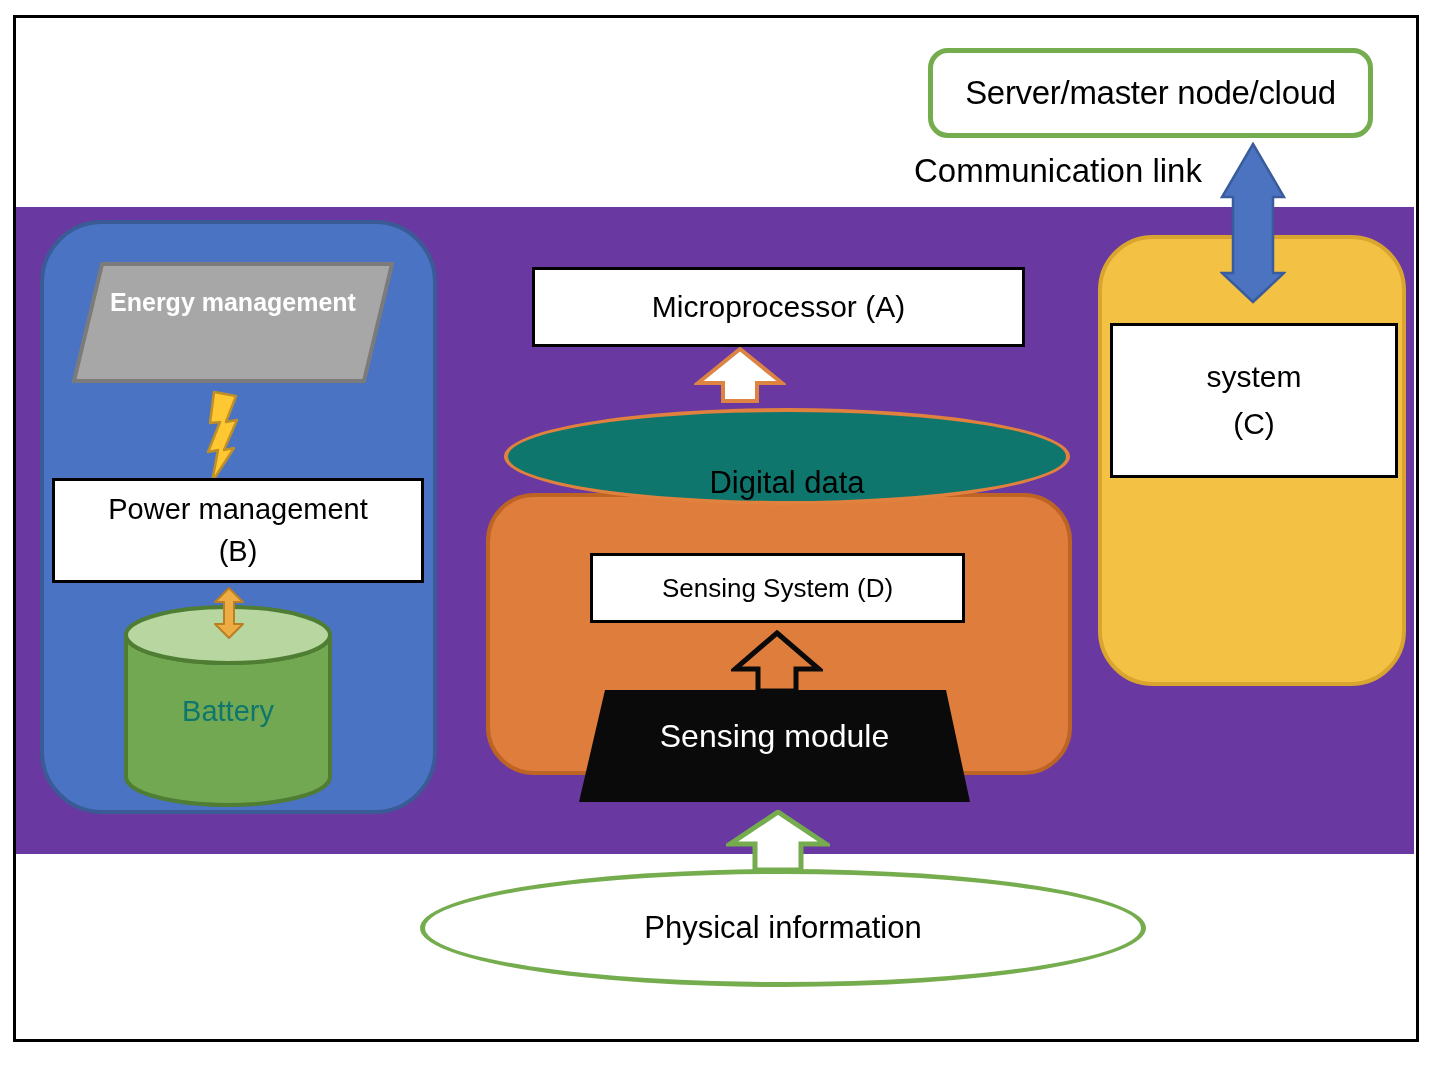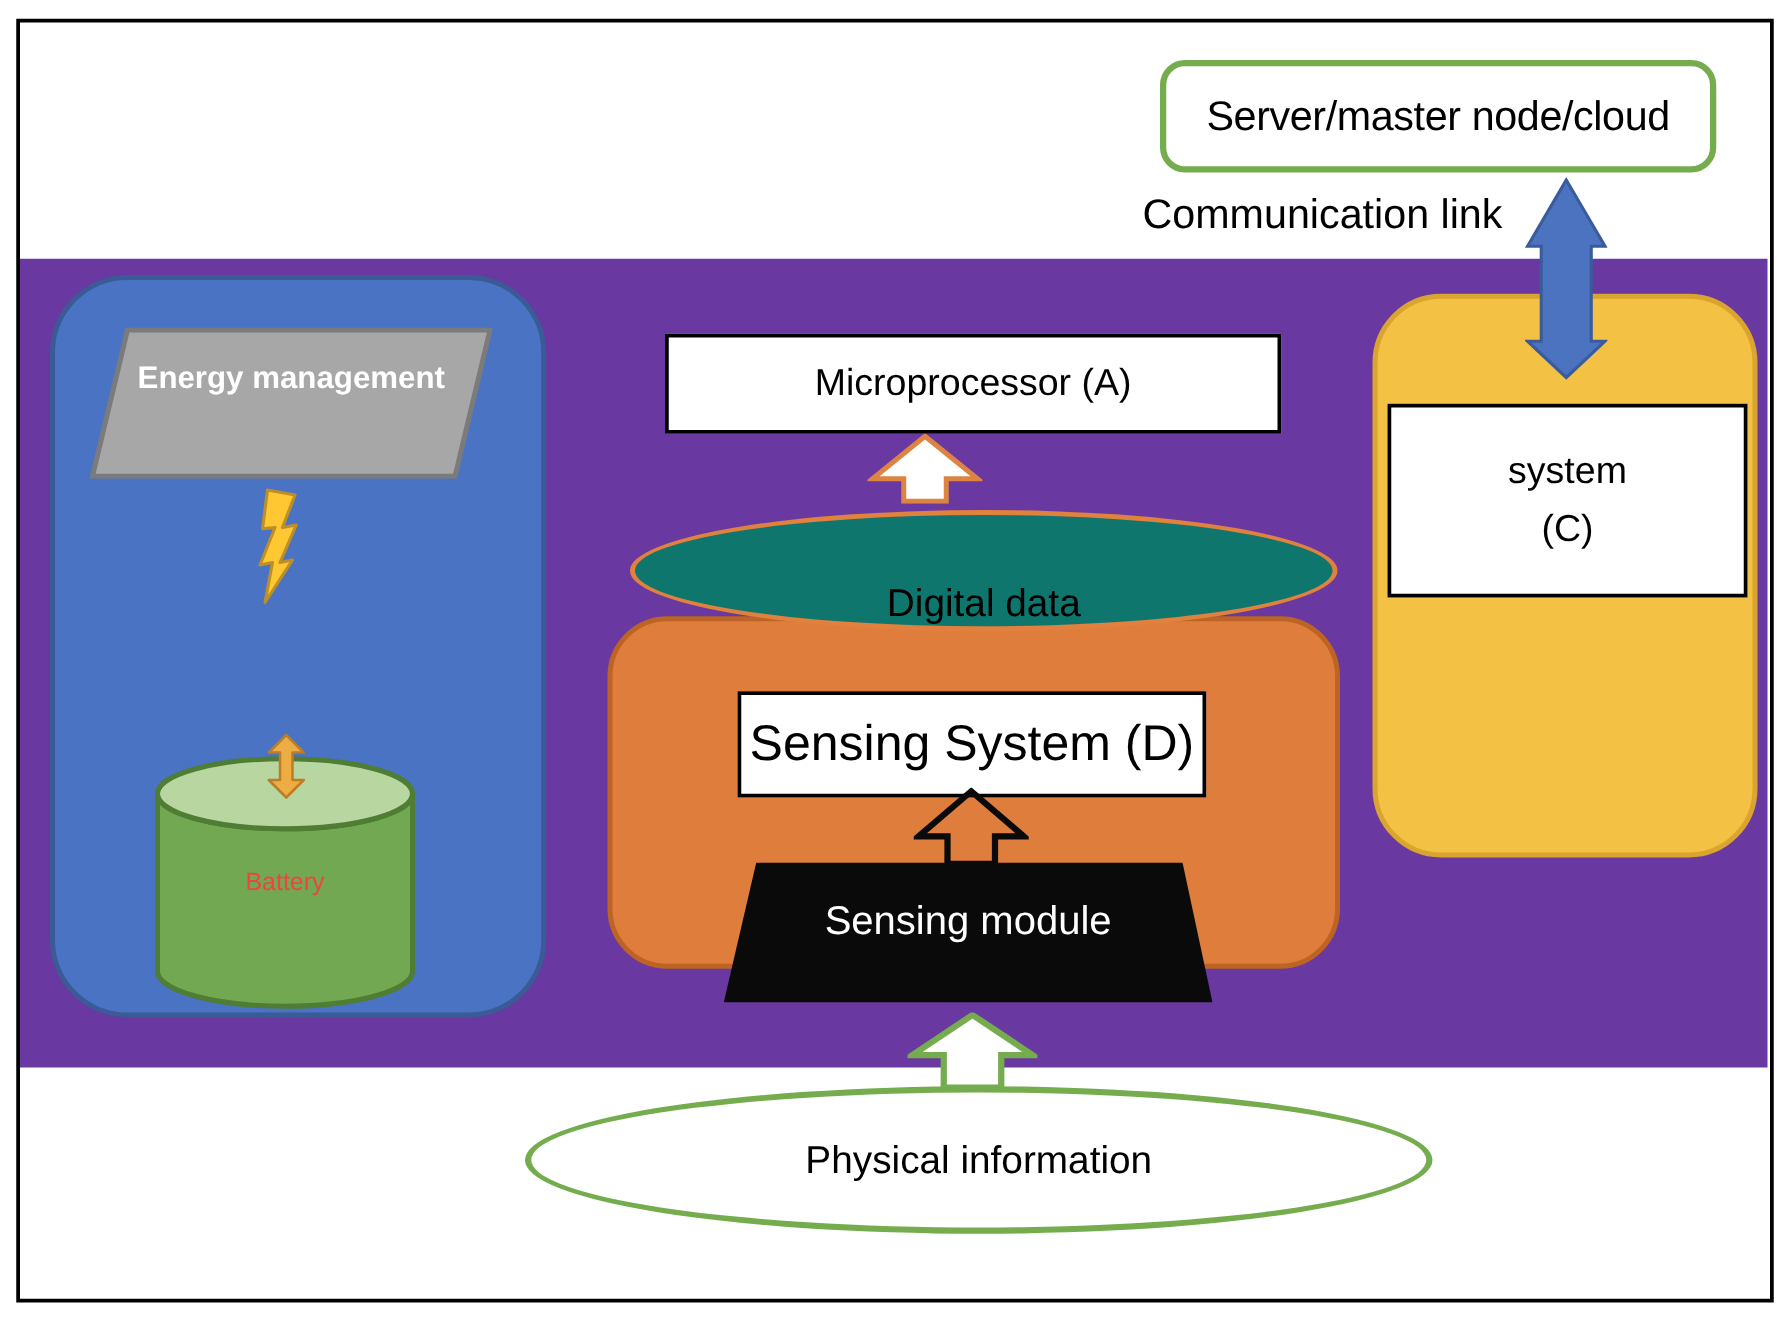--- a/index.html
+++ b/index.html
@@ -30,21 +30,21 @@
     left:1098px;top:235px;width:308px;height:451px;border-radius:55px;
     background:var(--communication-yellow,#F3C143);
     border:4px solid #D9A52E;box-sizing:border-box;z-index:2;
   }
   .white-rect{
     background:#fff;border:3px solid #000;box-sizing:border-box;z-index:3;
     display:flex;align-items:center;justify-content:center;text-align:center;
   }
   .micro-box{left:532px;top:267px;width:493px;height:80px;font-size:30px;}
   .power-box{left:52px;top:478px;width:372px;height:105px;flex-direction:column;font-size:29px;line-height:1.42;}
-  .sensing-box{left:590px;top:553px;width:375px;height:85px;font-size:40px;justify-content:center;}
+  .sensing-box{left:590px;top:553px;width:375px;height:70px;font-size:26px;justify-content:center;}
   .comm-box{left:1110px;top:323px;width:288px;height:155px;flex-direction:column;font-size:30px;line-height:1.55;}
   .server-box{
     left:928px;top:48px;width:445px;height:90px;border-radius:20px;
     background:#fff;border:5px solid var(--accent-green,#75AC4D);box-sizing:border-box;
     display:flex;align-items:center;justify-content:center;
     font-size:33px;letter-spacing:-0.3px;z-index:3;
   }
   .comm-link-label{
     left:914px;top:152px;font-size:33px;white-space:nowrap;z-index:3;
   }
@@ -61,21 +61,21 @@
   .parallelogram-wrap{left:72px;top:262px;width:322px;height:121px;z-index:3;}
   .harvester-label{
     position:absolute;left:0;top:26px;width:100%;text-align:center;
     color:#fff;font-weight:700;font-size:25px;
   }
   .lightning{left:196px;top:390px;width:56px;height:95px;z-index:3;}
   .updown-arrow{left:210px;top:586px;width:38px;height:54px;z-index:4;}
   .battery-wrap{left:122px;top:603px;width:212px;height:206px;z-index:3;}
   .battery-label{
     position:absolute;left:0;top:92px;width:100%;text-align:center;
-    color:#ef4444;font-size:20px;
+    color:#0f766e;font-size:29px;
   }
   .block-arrow-orange{left:694px;top:347px;width:92px;height:56px;z-index:3;}
   .chevron-arrow{left:731px;top:630px;width:92px;height:64px;z-index:3;}
   .trapezoid-wrap{left:579px;top:690px;width:391px;height:112px;z-index:3;}
   .trapezoid-label{
     position:absolute;left:0;top:28px;width:100%;text-align:center;
     color:#fff;font-size:32px;
   }
   .green-arrow{left:726px;top:810px;width:104px;height:62px;z-index:6;}
   .blue-arrow{left:1220px;top:142px;width:66px;height:162px;z-index:6;}
@@ -107,20 +107,24 @@
     <svg width="322" height="121" viewBox="0 0 322 121">
       <polygon class="para-shape" points="30,2 320,2 292,119 2,119"></polygon>
     </svg>
     <div class="harvester-label">Energy management</div>
   </div>
 
   <svg class="abs lightning" viewBox="0 0 56 95">
     <polygon class="bolt-shape" points="18,2 40,6 30,32 41,30 28,60 38,58 16,92 22,60 12,62 24,32 14,33"></polygon>
   </svg>
 
+  <div class="abs white-rect power-box">
+    <div>Power management</div>
+    <div>(B)</div>
+  </div>
 
   <svg class="abs updown-arrow" viewBox="0 0 38 54">
     <polygon class="gold-arrow-shape" points="19,2 33,16 24,16 24,38 33,38 19,52 5,38 14,38 14,16 5,16"></polygon>
   </svg>
 
   <div class="abs battery-wrap">
     <svg width="212" height="206" viewBox="0 0 212 206">
       <path class="battery-body" d="M4,32 A102,28 0 0 0 208,32 L208,174 A102,28 0 0 1 4,174 Z"></path>
       <ellipse class="battery-top" cx="106" cy="32" rx="102" ry="28"></ellipse>
     </svg>

